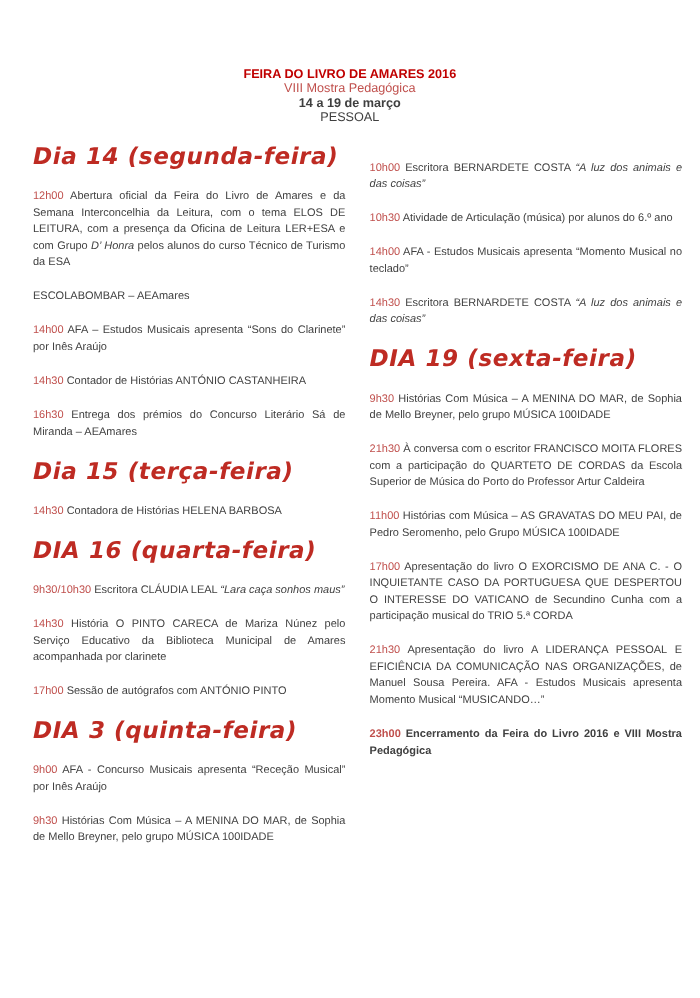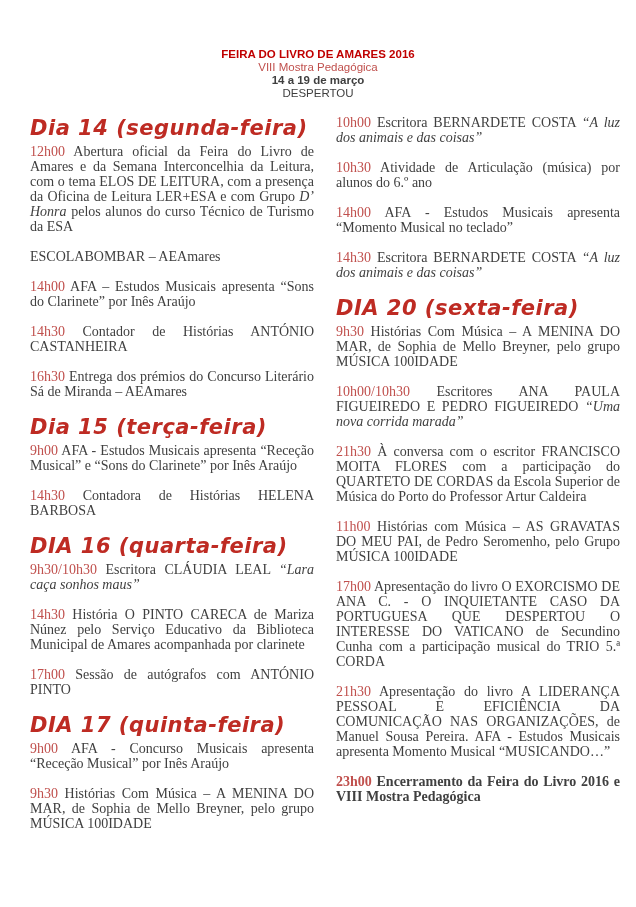--- a/index.html
+++ b/index.html
@@ -7,21 +7,21 @@
     position: relative;
     width: 636px;
     height: 907px;
     margin: 0 auto;
     background: #ffffff;
     overflow: hidden;
     font-family: "Liberation Sans", sans-serif;
     box-sizing: border-box;
   }
   header {
-    padding-top: 48px;
+    padding-top: 62px;
     text-align: center;
   }
   header .line { line-height: 13px; font-size: 11.5px; }
   .title    { color: #c00000; font-weight: bold; }
   .subtitle { color: #c0504d; }
   .dates    { color: #3f3f3f; font-weight: bold; }
   .program  { color: #3f3f3f; }
   .columns {
     display: flex;
     margin: 15px 16px 0 30px;
@@ -33,68 +33,65 @@
     font-family: "DejaVu Sans", cursive, sans-serif;
     font-style: italic;
     font-weight: bold;
     font-size: 21px;
     line-height: 26px;
     letter-spacing: 0.5px;
     color: #be2b23;
     white-space: nowrap;
   }
   p.event {
-    margin: 0 0 15px 0;
-    font-size: 14px;
+    margin: 16px 0 15px 0;
+    font-size: 10px;
     line-height: 15px;
     color: #404040;
     text-align: justify;
-    font-family: Liberation Serif, serif;
   }
   p.event .time { color: #c0504d; }
   p.event .run.italic { font-style: italic; }
   p.event.bold, p.event.bold .time, p.event.bold .run { font-weight: bold; }
 </style>
 </head>
 <body>
 
 <div class="page">
   <header>
     <div class="line title">FEIRA DO LIVRO DE AMARES 2016</div>
     <div class="line subtitle">VIII Mostra Pedagógica</div>
     <div class="line dates">14 a 19 de março</div>
-    <div class="line program">DESPERTOU</div>
+    <div class="line program">PESSOAL</div>
   </header>
   <main class="columns">
     <section class="col">
         <h2 class="day">Dia 14 (segunda-feira)</h2>
         <p class="event"><span class="time">12h00</span><span class="run normal"> Abertura oficial da Feira do Livro de Amares e da Semana Interconcelhia da Leitura, com o tema ELOS DE LEITURA, com a presença da Oficina de Leitura LER+ESA e com Grupo </span><span class="run italic">D’ Honra</span><span class="run normal"> pelos alunos do curso Técnico de Turismo da ESA</span></p>
         <p class="event"><span class="run normal">ESCOLABOMBAR – AEAmares</span></p>
         <p class="event"><span class="time">14h00</span><span class="run normal"> AFA – Estudos Musicais apresenta “Sons do Clarinete” por Inês Araújo</span></p>
         <p class="event"><span class="time">14h30</span><span class="run normal"> Contador de Histórias ANTÓNIO CASTANHEIRA</span></p>
         <p class="event"><span class="time">16h30</span><span class="run normal"> Entrega dos prémios do Concurso Literário Sá de Miranda – AEAmares</span></p>
         <h2 class="day">Dia 15 (terça-feira)</h2>
-        <p class="event"><span class="time">9h00</span><span class="run normal"> AFA - Estudos Musicais apresenta “Receção Musical” e “Sons do Clarinete” por Inês Araújo</span></p>
         <p class="event"><span class="time">14h30</span><span class="run normal"> Contadora de Histórias HELENA BARBOSA</span></p>
         <h2 class="day">DIA 16 (quarta-feira)</h2>
         <p class="event"><span class="time">9h30/10h30</span><span class="run normal"> Escritora CLÁUDIA LEAL </span><span class="run italic">“Lara caça sonhos maus”</span></p>
         <p class="event"><span class="time">14h30</span><span class="run normal"> História O PINTO CARECA de Mariza Núnez pelo Serviço Educativo da Biblioteca Municipal de Amares acompanhada por clarinete</span></p>
         <p class="event"><span class="time">17h00</span><span class="run normal"> Sessão de autógrafos com ANTÓNIO PINTO</span></p>
-        <h2 class="day">DIA 17 (quinta-feira)</h2>
+        <h2 class="day">DIA 3 (quinta-feira)</h2>
         <p class="event"><span class="time">9h00</span><span class="run normal"> AFA - Concurso Musicais apresenta “Receção Musical” por Inês Araújo</span></p>
         <p class="event"><span class="time">9h30</span><span class="run normal"> Histórias Com Música – A MENINA DO MAR, de Sophia de Mello Breyner, pelo grupo MÚSICA 100IDADE</span></p>
       </section>
     <section class="col">
         <p class="event"><span class="time">10h00</span><span class="run normal"> Escritora BERNARDETE COSTA </span><span class="run italic">“A luz dos animais e das coisas”</span></p>
         <p class="event"><span class="time">10h30</span><span class="run normal"> Atividade de Articulação (música) por alunos do 6.º ano</span></p>
         <p class="event"><span class="time">14h00</span><span class="run normal"> AFA - Estudos Musicais apresenta “Momento Musical no teclado”</span></p>
         <p class="event"><span class="time">14h30</span><span class="run normal"> Escritora BERNARDETE COSTA </span><span class="run italic">“A luz dos animais e das coisas”</span></p>
-        <h2 class="day">DIA 20 (sexta-feira)</h2>
+        <h2 class="day">DIA 19 (sexta-feira)</h2>
         <p class="event"><span class="time">9h30</span><span class="run normal"> Histórias Com Música – A MENINA DO MAR, de Sophia de Mello Breyner, pelo grupo MÚSICA 100IDADE</span></p>
-        <p class="event"><span class="time">10h00/10h30</span><span class="run normal"> Escritores ANA PAULA FIGUEIREDO E PEDRO FIGUEIREDO </span><span class="run italic">“Uma nova corrida marada”</span></p>
         <p class="event"><span class="time">21h30</span><span class="run normal"> À conversa com o escritor FRANCISCO MOITA FLORES com a participação do QUARTETO DE CORDAS da Escola Superior de Música do Porto do Professor Artur Caldeira</span></p>
         <p class="event"><span class="time">11h00</span><span class="run normal"> Histórias com Música – AS GRAVATAS DO MEU PAI, de Pedro Seromenho, pelo Grupo MÚSICA 100IDADE</span></p>
         <p class="event"><span class="time">17h00</span><span class="run normal"> Apresentação do livro O EXORCISMO DE ANA C. - O INQUIETANTE CASO DA PORTUGUESA QUE DESPERTOU O INTERESSE DO VATICANO de Secundino Cunha com a participação musical do TRIO 5.ª CORDA</span></p>
         <p class="event"><span class="time">21h30</span><span class="run normal"> Apresentação do livro A LIDERANÇA PESSOAL E EFICIÊNCIA DA COMUNICAÇÃO NAS ORGANIZAÇÕES, de Manuel Sousa Pereira. AFA - Estudos Musicais apresenta Momento Musical “MUSICANDO…”</span></p>
         <p class="event bold"><span class="time">23h00</span><span class="run normal"> Encerramento da Feira do Livro 2016 e VIII Mostra Pedagógica</span></p>
       </section>
   </main>
 </div>
 
 </body></html>

